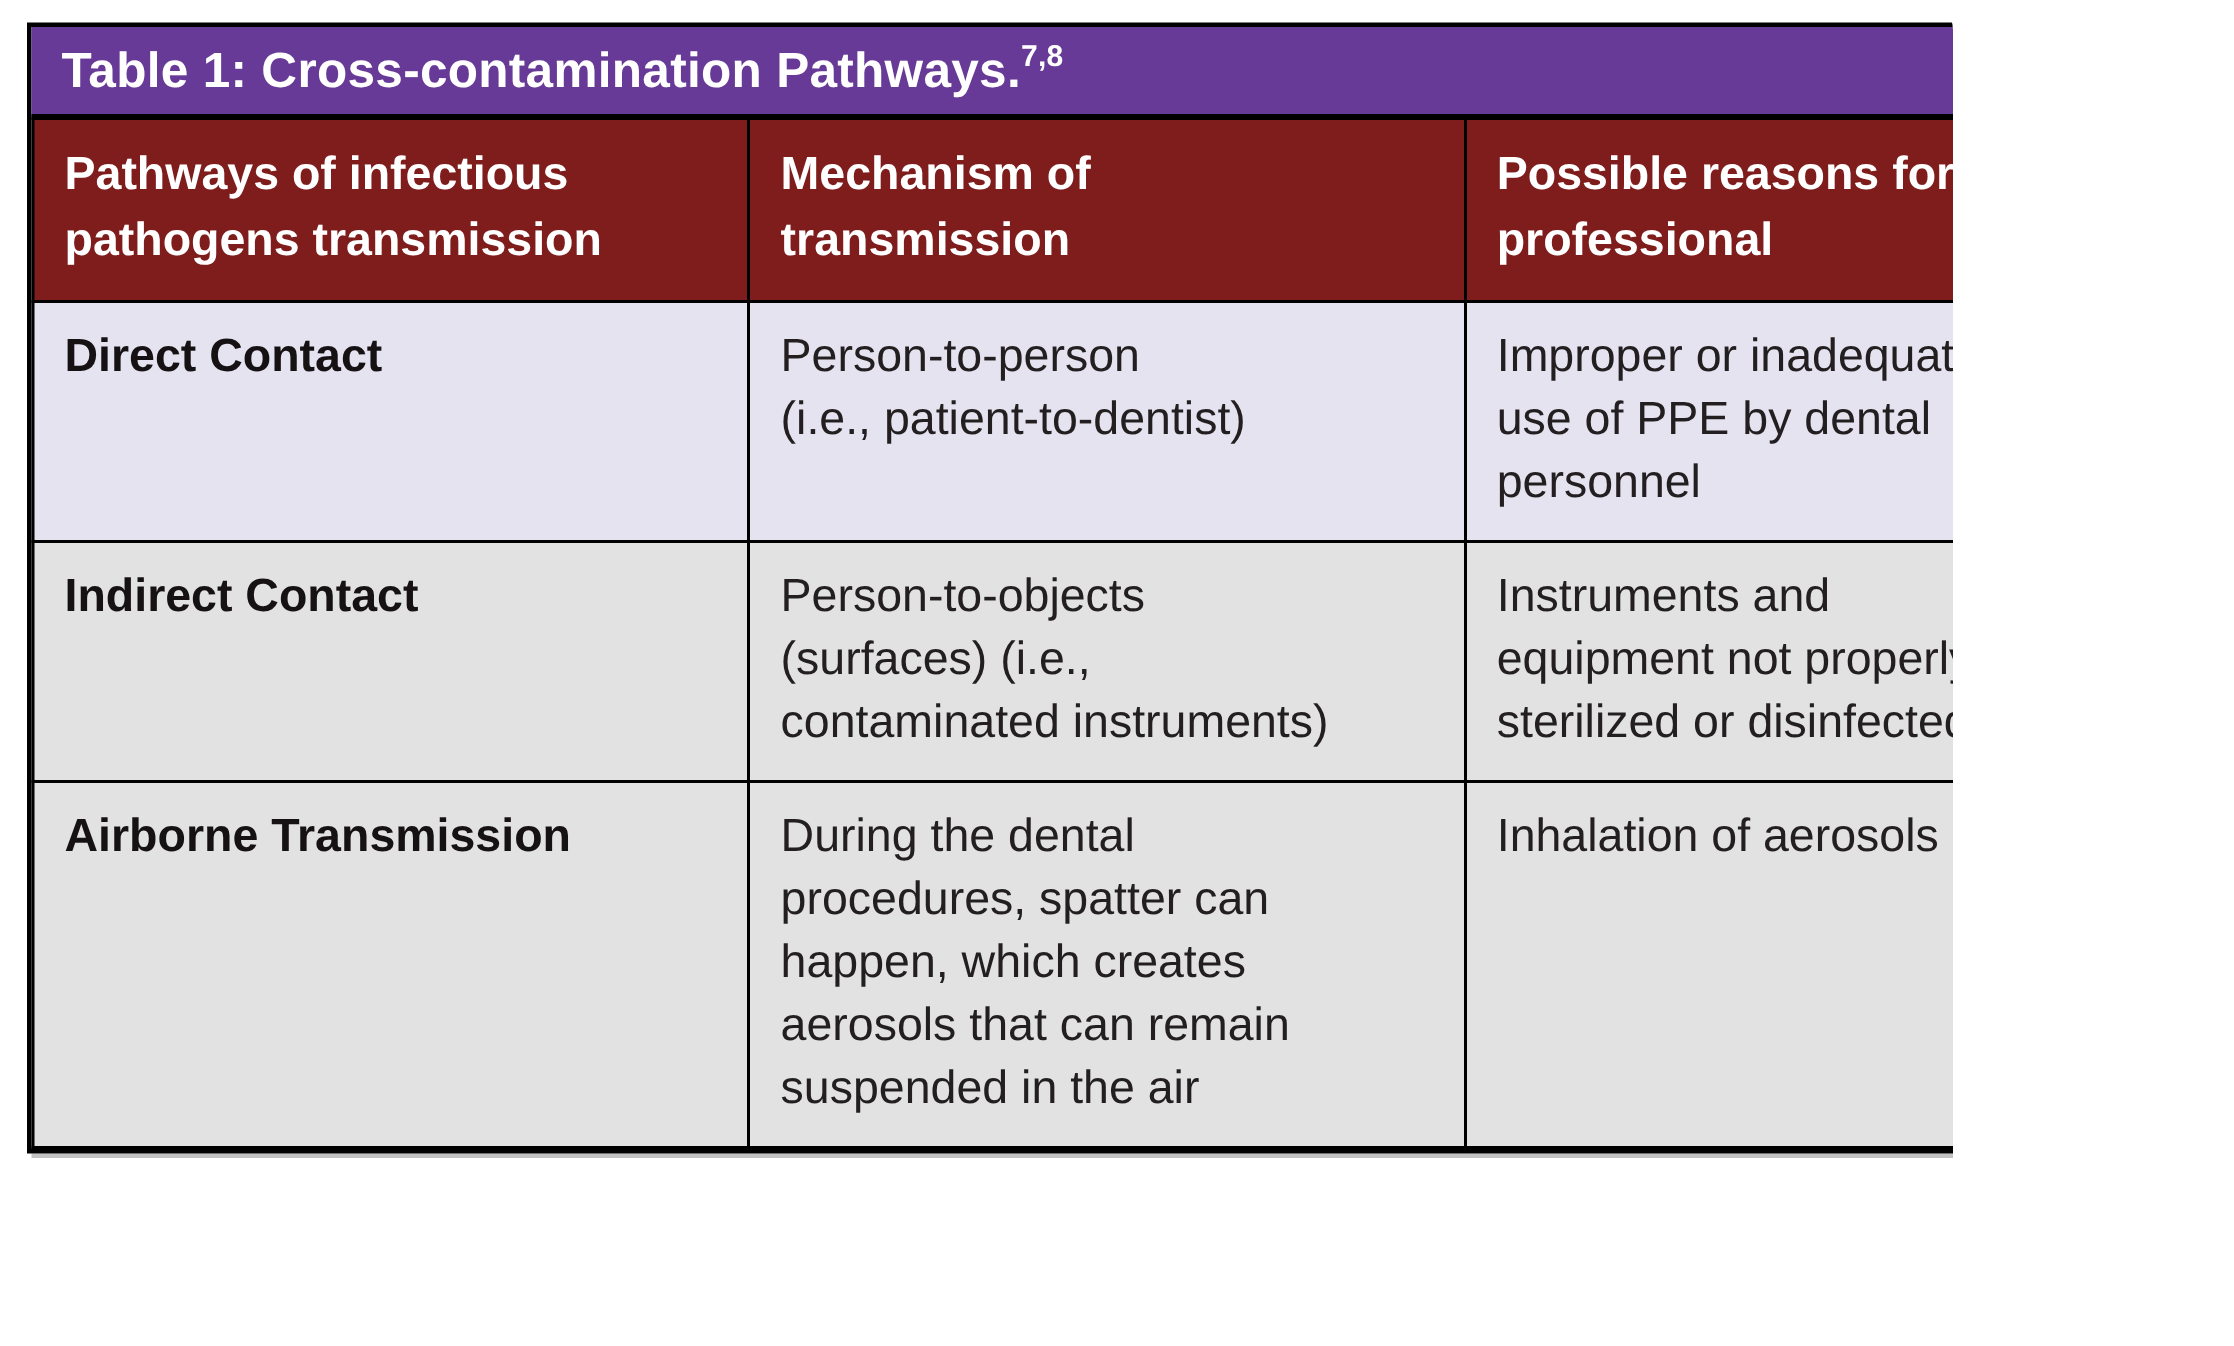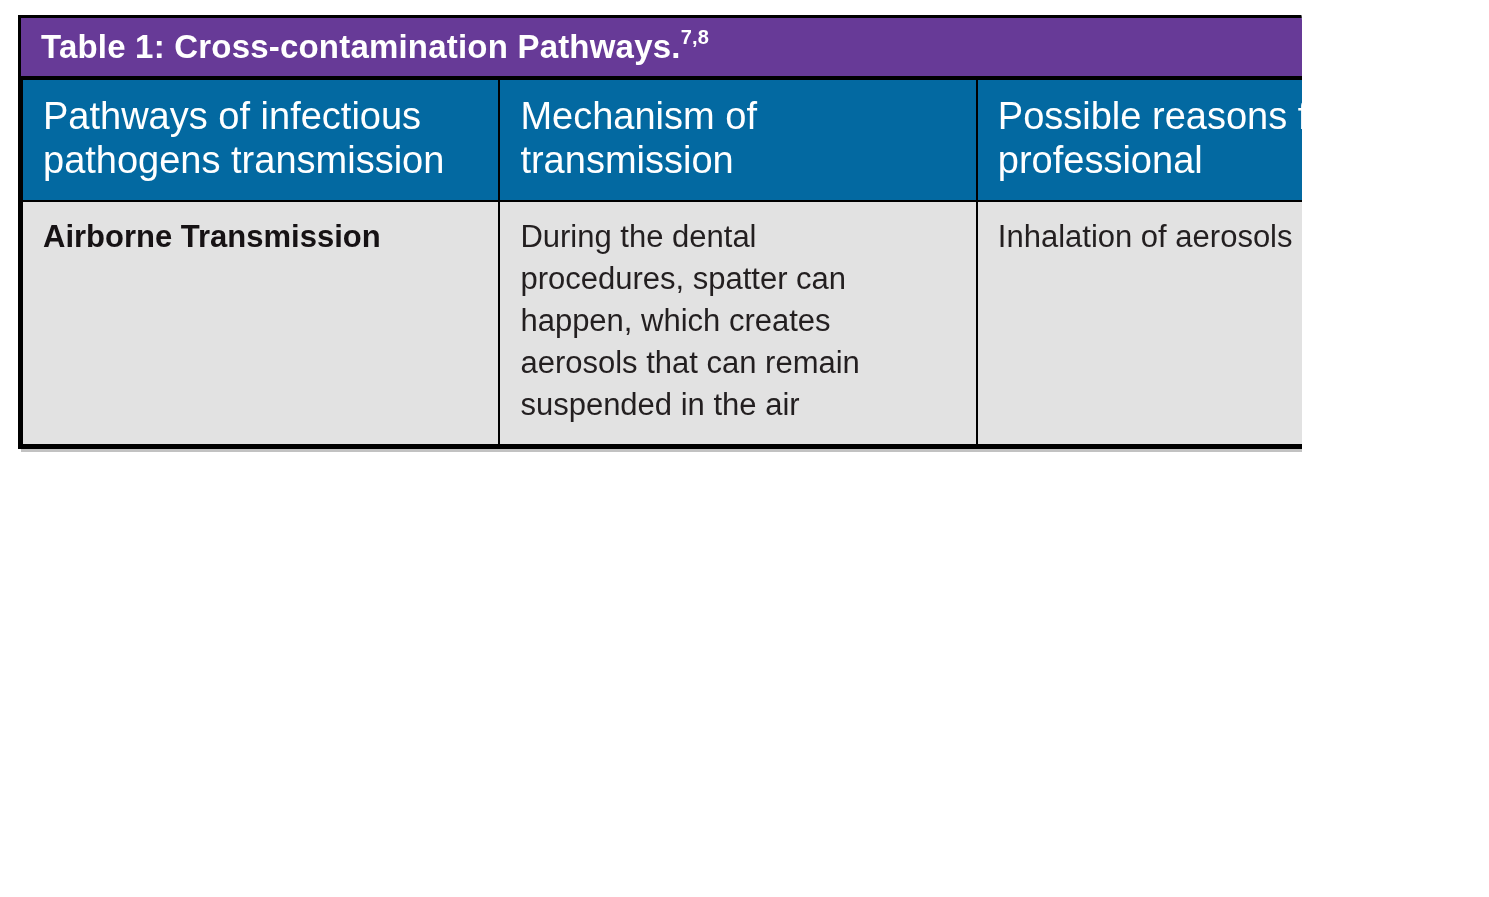--- a/index.html
+++ b/index.html
@@ -54,24 +54,24 @@
   }
   .ct-table th, .ct-table td {
     border: 2px solid #000000;
     vertical-align: top;
     text-align: left;
     padding: 14px 18px 18px 20px;
     white-space: pre-line;
     box-sizing: border-box;
   }
   .ct-table th {
-    background: #0369a1;
+    background: #7f1d1d;
     color: #ffffff;
-    font-size: 38px;
-    font-weight: normal;
+    font-size: 31px;
+    font-weight: bold;
     line-height: 44px;
     height: 102px;
   }
   .ct-table td {
     font-size: 31px;
     line-height: 42px;
     color: #231f20;
   }
   .ct-table td.pathway {
     font-weight: bold;
@@ -107,20 +107,37 @@
         <tr>
           <th>Pathways of infectious
 pathogens transmission</th>
           <th>Mechanism of
 transmission</th>
           <th>Possible reasons for
 professional</th>
         </tr>
       </thead>
       <tbody>
+        <tr class="row-odd r1">
+          <td class="pathway">Direct Contact</td>
+          <td>Person-to-person
+(i.e., patient-to-dentist)</td>
+          <td>Improper or inadequate
+use of PPE by dental
+personnel</td>
+        </tr>
+        <tr class="row-even r2">
+          <td class="pathway">Indirect Contact</td>
+          <td>Person-to-objects
+(surfaces) (i.e.,
+contaminated instruments)</td>
+          <td>Instruments and
+equipment not properly
+sterilized or disinfected</td>
+        </tr>
         <tr class="row-even r4">
           <td class="pathway">Airborne Transmission</td>
           <td>During the dental
 procedures, spatter can
 happen, which creates
 aerosols that can remain
 suspended in the air</td>
           <td>Inhalation of aerosols</td>
         </tr>
       </tbody>

